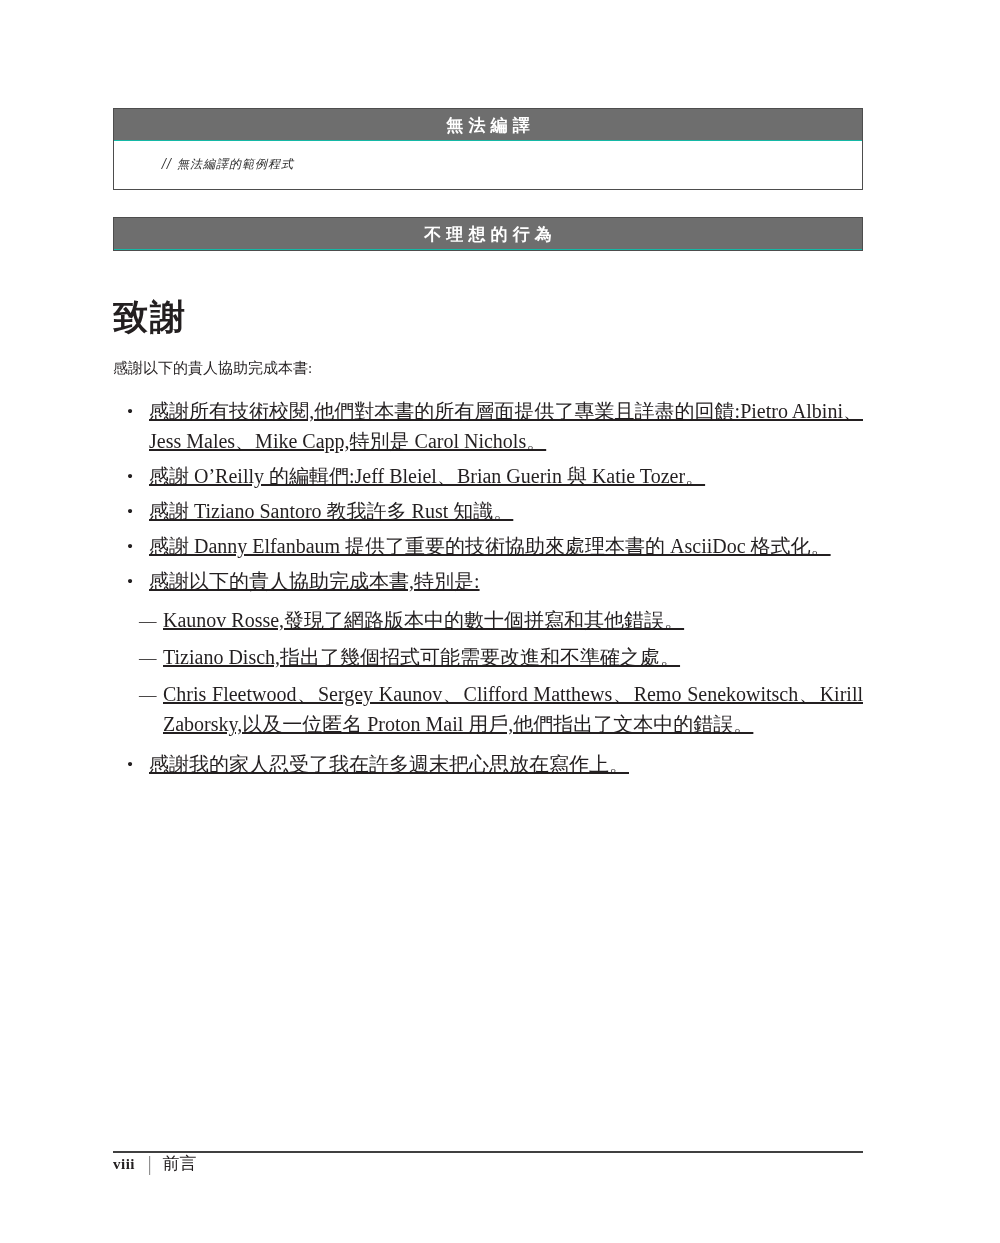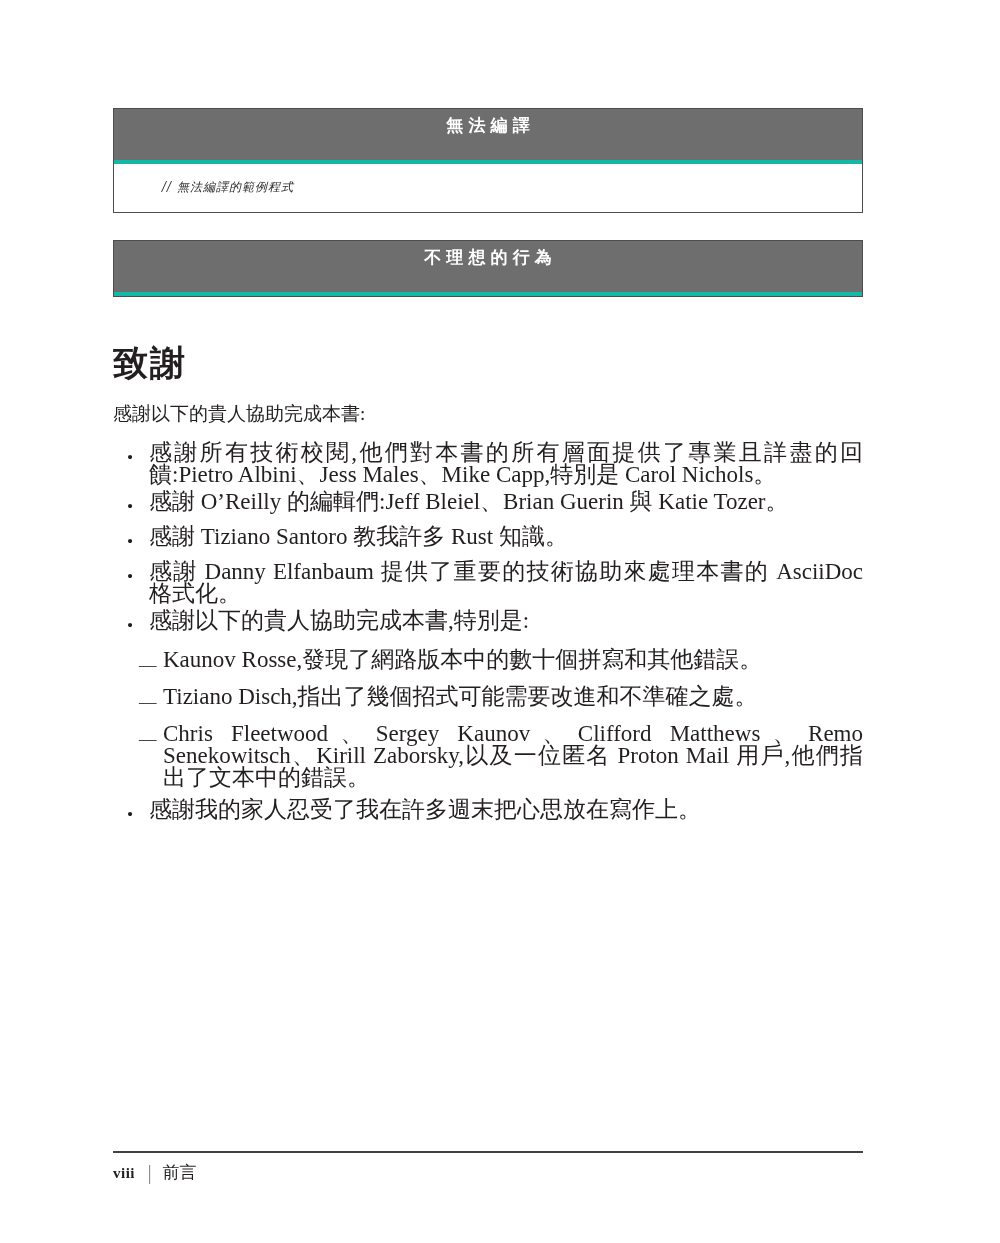--- a/index.html
+++ b/index.html
@@ -27,22 +27,22 @@
     background: #ffffff;
   }
   .admonition-header {
     background: #6e6e6e;
     color: #ffffff;
     text-align: center;
     font-family: "Liberation Sans", "DejaVu Sans", sans-serif;
     font-weight: bold;
     font-size: 17px;
     letter-spacing: 0.3em;
-    padding: 7px 0 24px 0.3em; 
-    border-bottom: 4px solid #14b8a6;
+    padding: 7px 0 4px 0.3em; 
+    border-bottom: 1px solid #14b8a6;
     line-height: 20px;
   }
   .admonition-body {
     padding: 13px 10px 15px 48px;
   }
   .code-comment {
     font-family: "DejaVu Serif", "Liberation Serif", serif;
     font-style: italic;
     font-size: 12px;
     letter-spacing: 1px;
@@ -55,63 +55,63 @@
     margin-top: 46px;
     font-family: "Liberation Sans", "DejaVu Sans", sans-serif;
     font-weight: 700;
     font-size: 35px;
     letter-spacing: 2px;
     line-height: 1.15;
     color: #231f20;
   }
   .intro {
     margin-top: 17px;
-    font-size: 19px;
+    font-size: 15px;
     line-height: 28px;
   }
 
   
   .list { margin-top: 14px; }
   .li {
     display: flex;
     align-items: flex-start;
     margin-bottom: 5px;
   }
   .li-marker {
     flex: none;
     width: 22px;
     margin-left: 14px;
     font-size: 17.5px;
     line-height: 30px;
   }
   .li-text {
     flex: 1;
-    font-size: 23px;
-    line-height: 22px;
+    font-size: 20px;
+    line-height: 30px;
     text-align: justify;
     text-justify: inter-ideograph;
+    text-decoration: underline;
   }
   .sublist {
     margin: 9px 0 10px 0;
   }
   .sublist .li { margin-bottom: 7px; }
   .sublist .li-marker {
     width: 24px;
     margin-left: 26px;
     letter-spacing: -2px;
   }
 
   
   .footer {
     position: absolute;
     left: 113px;
     top: 1151px;
     width: 750px;
     border-top: 2px solid #404040;
-    padding-top: 9px;
     font-size: 17px;
     line-height: 22px;
     color: #231f20;
   }
   .footer .page-number {
     font-family: "Liberation Serif", serif;
     font-weight: bold;
     font-size: 15px;
     letter-spacing: 0.5px;
   }

